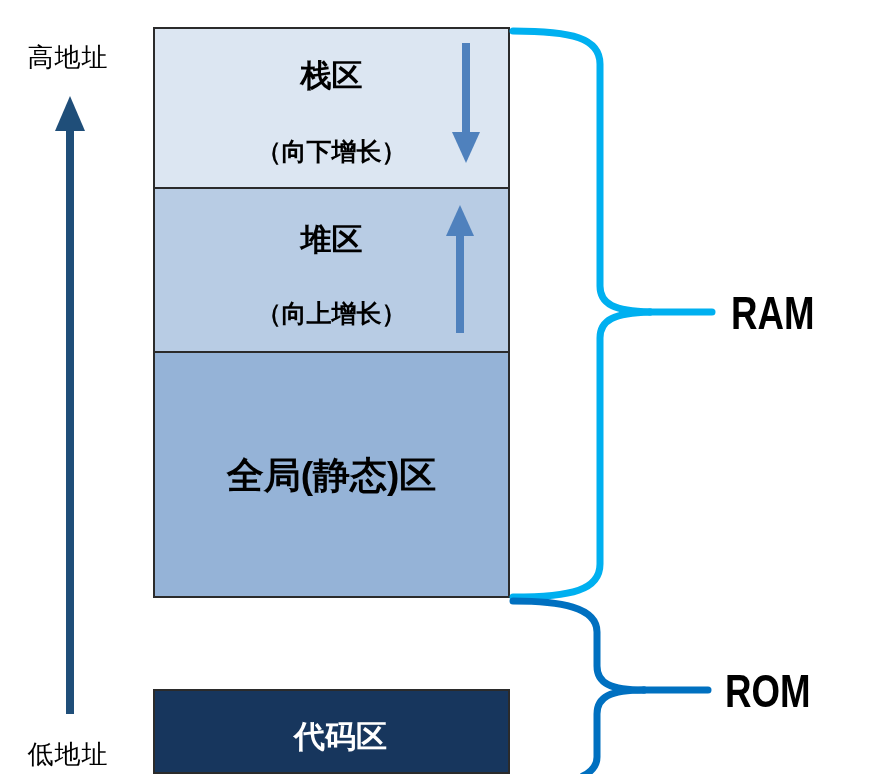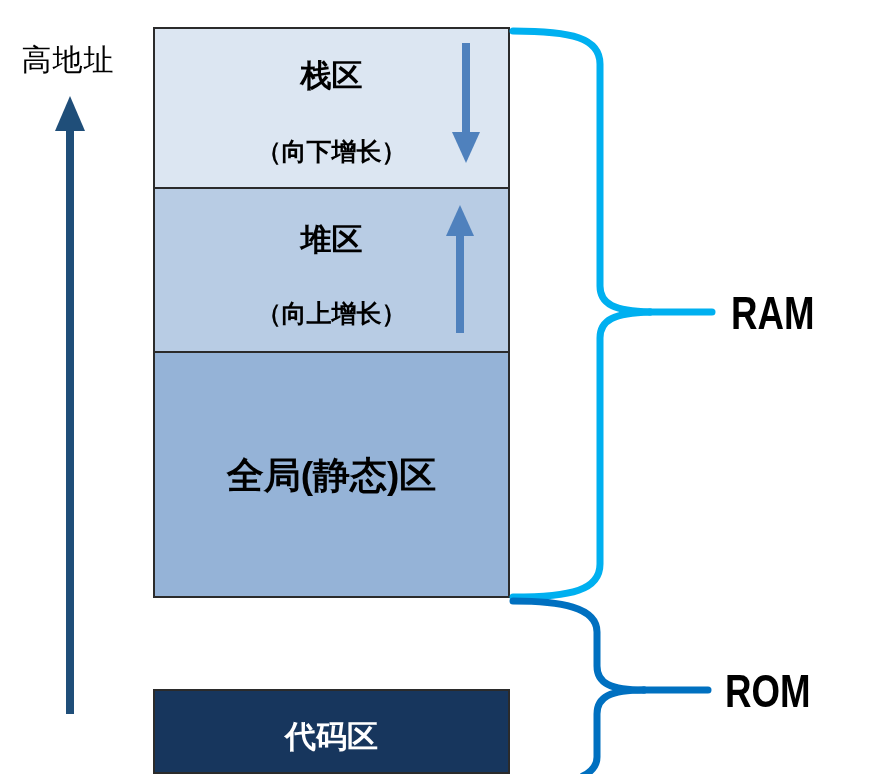--- a/index.html
+++ b/index.html
@@ -14,21 +14,21 @@
     height: 774px;
     background: #ffffff;
     overflow: hidden;
   }
   
   .addr-label {
     position: absolute;
     left: 20px;
     width: 96px;
     text-align: center;
-    font-size: 30px;
+    font-size: 26px;
     font-weight: 500;
     color: #000000;
     letter-spacing: 1px;
     white-space: nowrap;
   }
   .addr-label.high { top: 40px; }
   .addr-label.low  { top: 737px; }
 
   
   .region-box {
@@ -51,21 +51,21 @@
     text-align: center;
     font-weight: 700;
     font-size: 31px;
     color: #000000;
     white-space: nowrap;
   }
   .box-0 .region-label { top: 26px; }
   .box-1 .region-label { top: 30px; }
   .box-2 .region-label { top: 98px; font-size: 37px; }
   .box-3 .region-label { top: 26px; }
-  .box-4 .region-label { top: 25px; color: #ffffff; }
+  .box-4 .region-label { top: 25px; color: #ffffff; margin-left: 9px; }
 
   .region-note {
     position: absolute;
     left: 0;
     width: 100%;
     text-align: center;
     font-weight: 600;
     font-size: 25px;
     color: #000000;
     white-space: nowrap;
@@ -97,20 +97,21 @@
   .group-label.ram { left: 731px; top: 285px; }
   .group-label.rom { left: 725px; top: 663px; }
 </style>
 </head>
 <body>
 
 <div class="canvas">
 
   <div class="addr-label high">高地址</div>
 
+  <div class="addr-label low">低地址</div>
 
   <div class="region-box box-1" style="background-color: rgb(184, 204, 228);">
     <div class="region-label">堆区</div>
     <div class="region-note">（向上增长）</div>
   </div>
 
   <div class="region-box box-0" style="background-color: rgb(220, 230, 242);">
     <div class="region-label">栈区</div>
     <div class="region-note">（向下增长）</div>
   </div>

